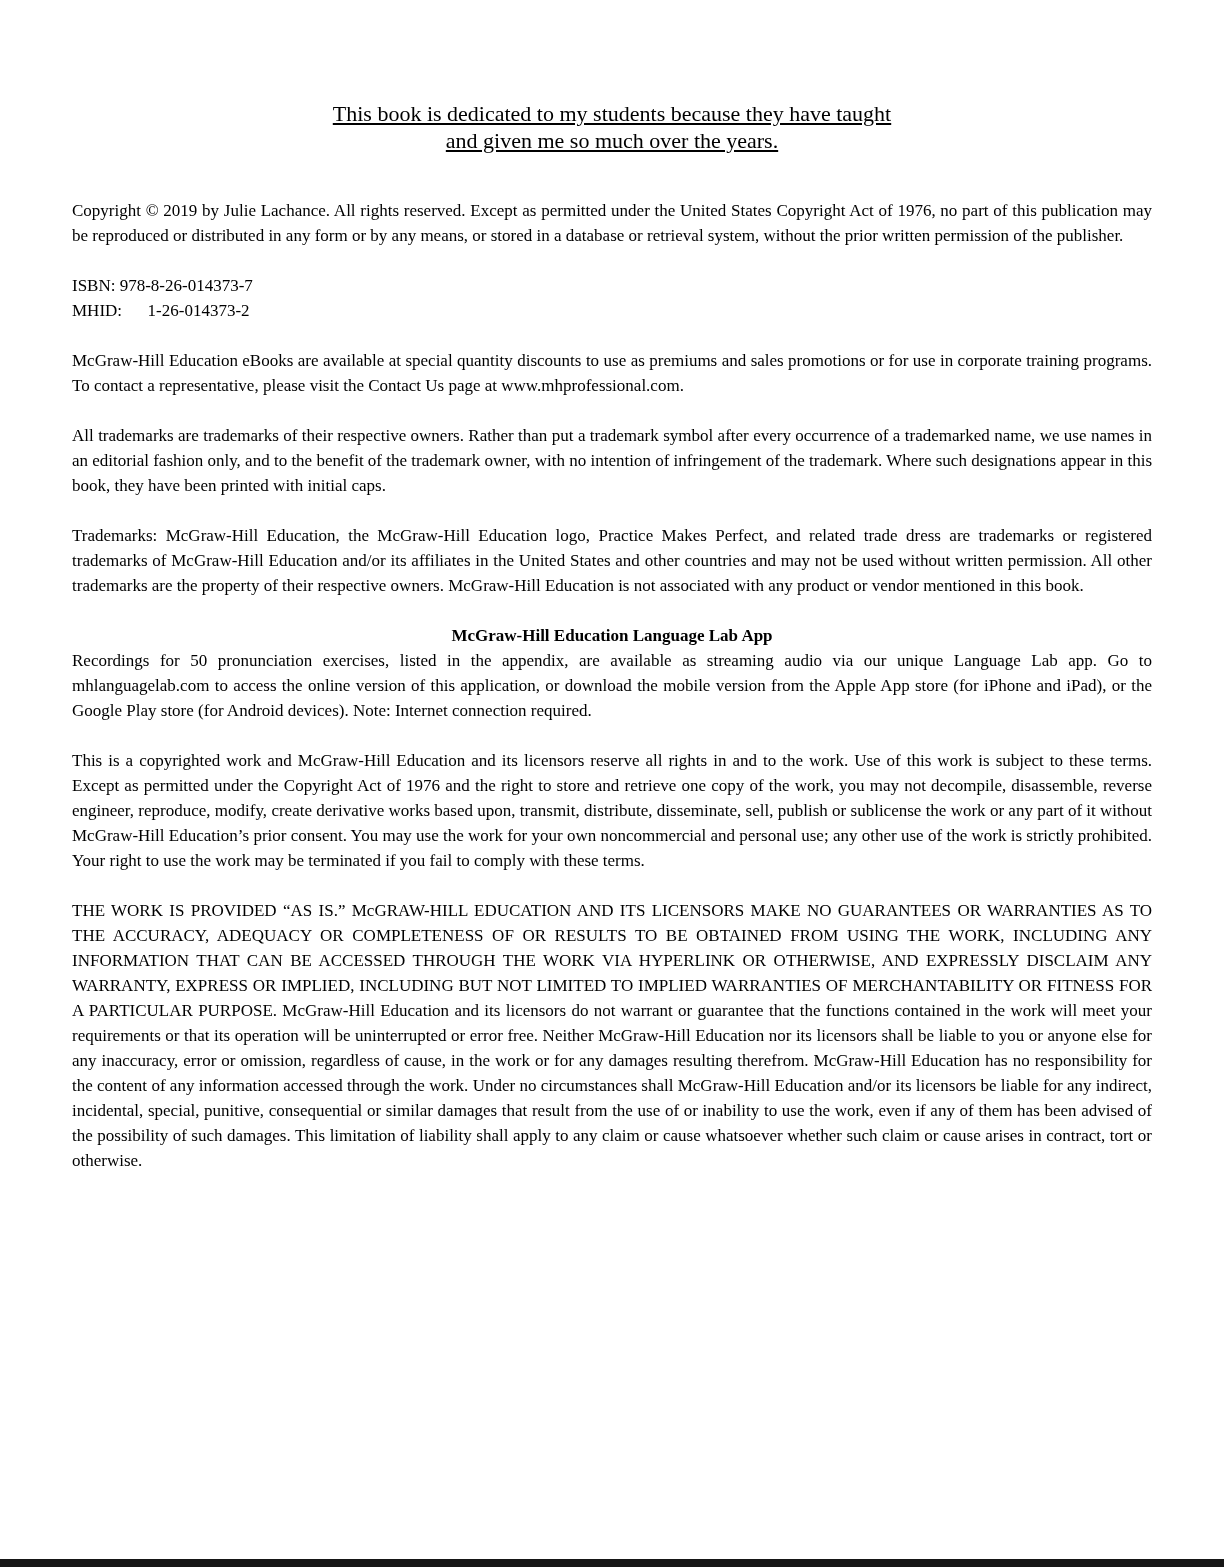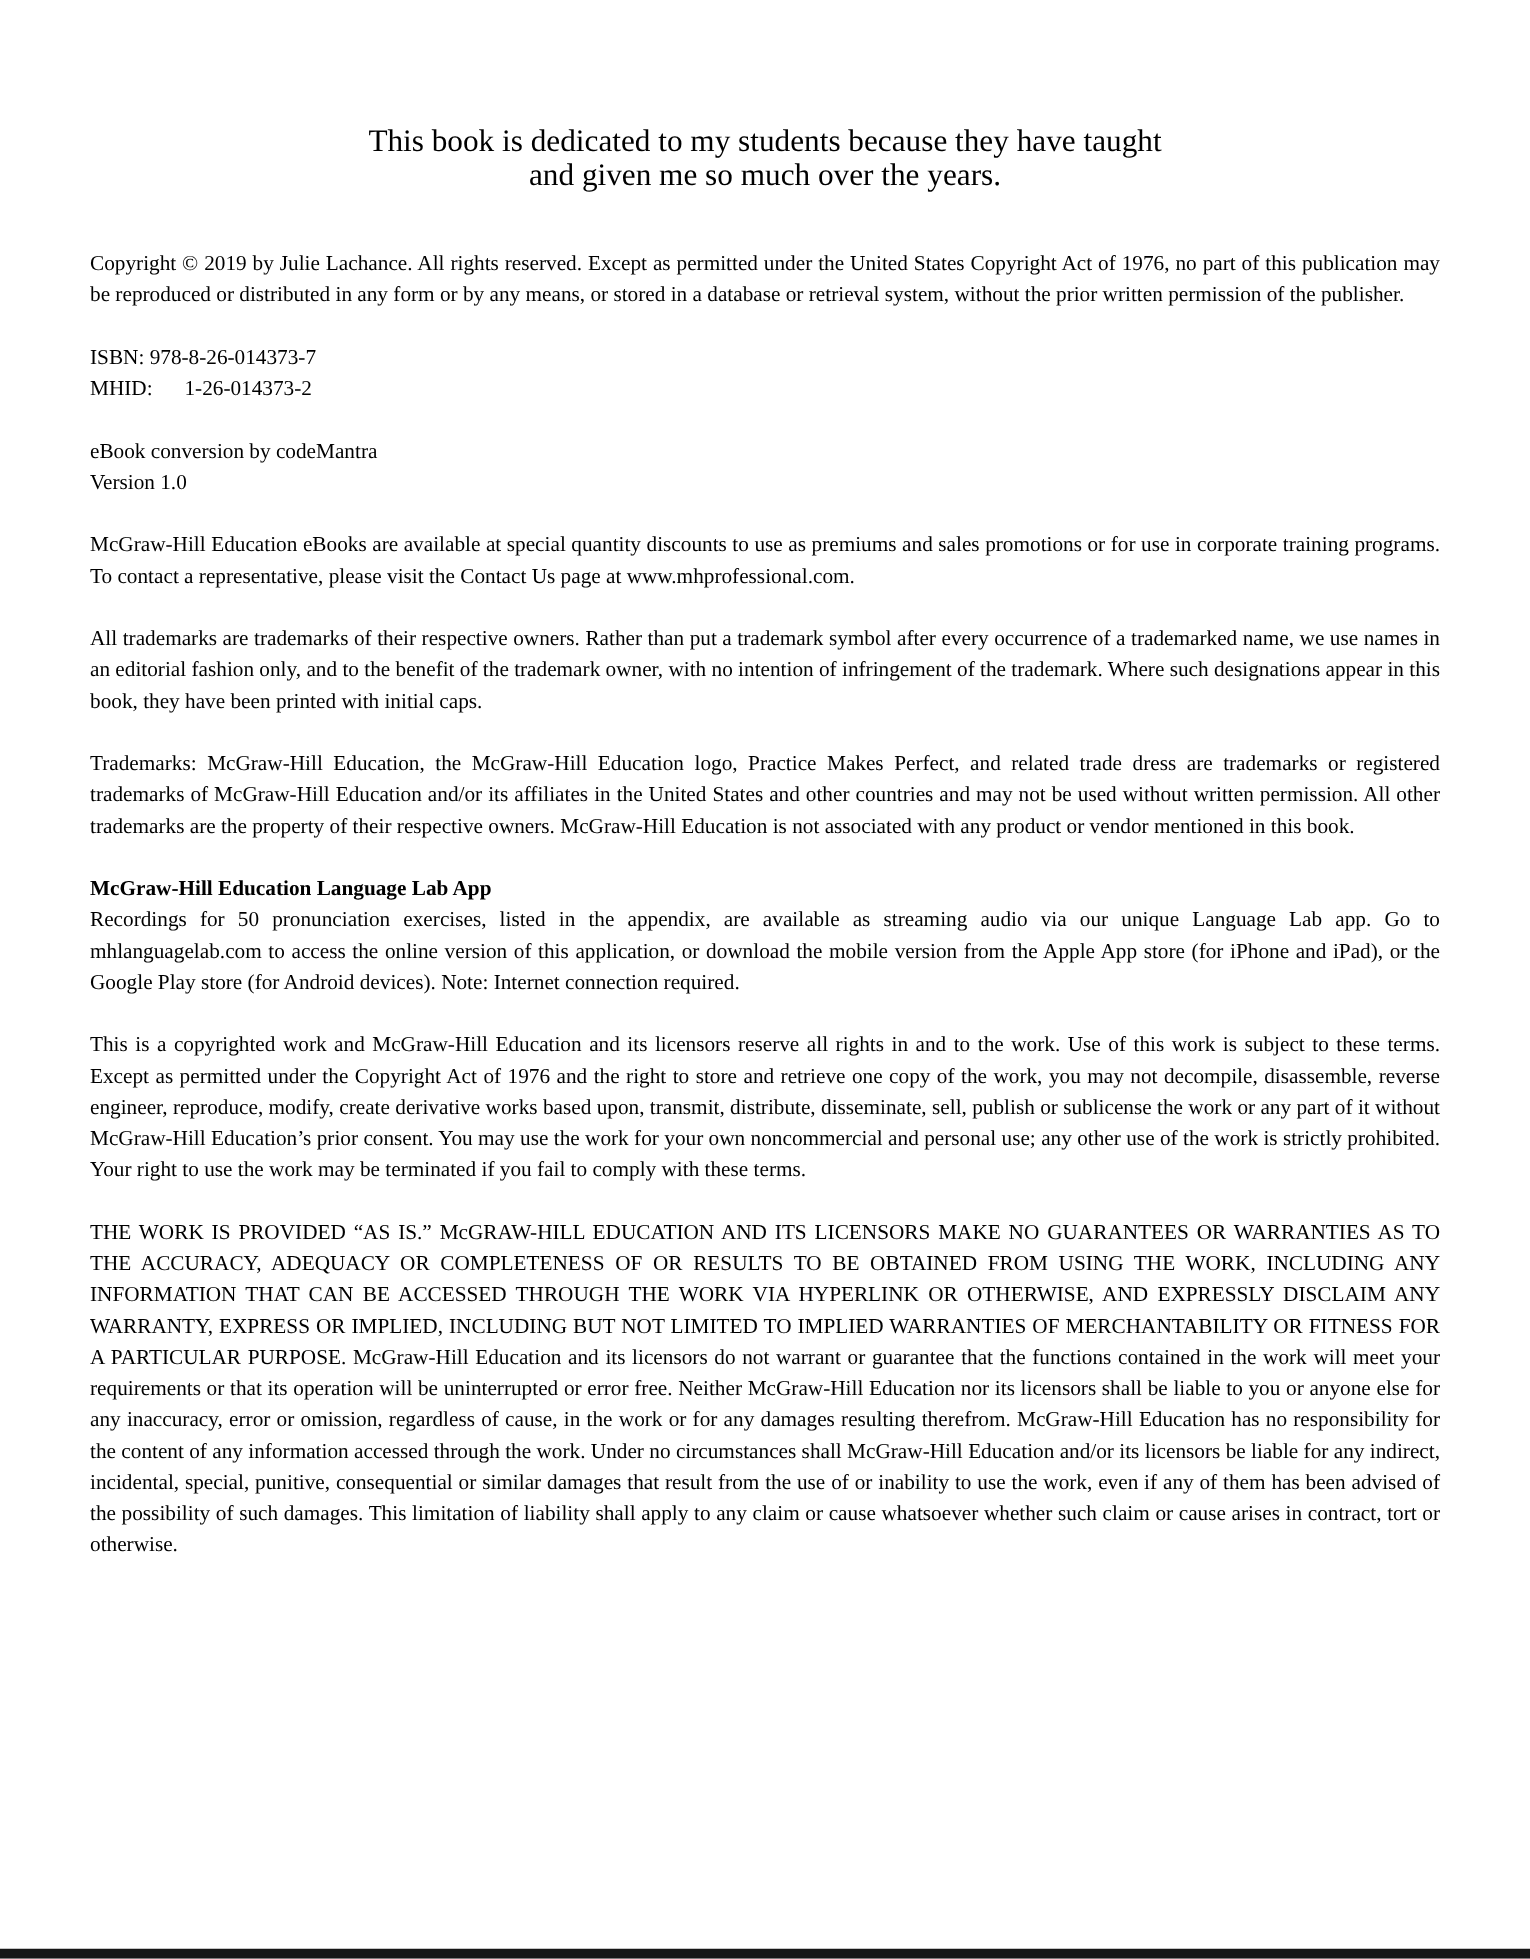--- a/index.html
+++ b/index.html
@@ -16,36 +16,37 @@
     color: #000000;
   }
   .page {
     padding: 100px 72px 0 72px;
     font-size: 17px;
     line-height: 25px;
   }
   .dedication {
     text-align: center;
     white-space: pre-line;
-    font-size: 25px;
+    font-size: 22px;
     line-height: 27px;
     margin: 0 0 44px 0;
+    text-decoration: underline;
   }
   p.para {
     margin: 0 0 25px 0;
     text-align: justify;
   }
   p.prewrap {
     white-space: pre-wrap;
     text-align: left;
   }
   p.heading-bold {
     font-weight: bold;
     margin: 0;
-    text-align: left;
+    text-align: center;
   }
   p.plain {
     text-align: left;
   }
   .bottom-bar {
     position: absolute;
     left: 0;
     bottom: 0;
     width: 100%;
     height: 8px;
@@ -59,22 +60,20 @@
 
   <div class="dedication">This book is dedicated to my students because they have taught
 and given me so much over the years.</div>
 
   <p class="para">Copyright © 2019 by Julie Lachance. All rights reserved. Except as permitted under the United States Copyright Act of 1976, no part of this publication may be reproduced or distributed in any form or by any means, or stored in a database or retrieval system, without the prior written permission of the publisher.</p>
 
   <p class="para prewrap">ISBN: 978-8-26-014373-7
 MHID:      1-26-014373-2</p>
 
 
-  <p class="para prewrap">eBook conversion by codeMantra
-Version 1.0</p>
 
   <p class="para">McGraw-Hill Education eBooks are available at special quantity discounts to use as premiums and sales promotions or for use in corporate training programs. To contact a representative, please visit the Contact Us page at www.mhprofessional.com.</p>
 
   <p class="para">All trademarks are trademarks of their respective owners. Rather than put a trademark symbol after every occurrence of a trademarked name, we use names in an editorial fashion only, and to the benefit of the trademark owner, with no intention of infringement of the trademark. Where such designations appear in this book, they have been printed with initial caps.</p>
 
   <p class="para">Trademarks: McGraw-Hill Education, the McGraw-Hill Education logo, Practice Makes Perfect, and related trade dress are trademarks or registered trademarks of McGraw-Hill Education and/or its affiliates in the United States and other countries and may not be used without written permission. All other trademarks are the property of their respective owners. McGraw-Hill Education is not associated with any product or vendor mentioned in this book.</p>
 
   <p class="heading-bold">McGraw-Hill Education Language Lab App</p>
 
   <p class="para">Recordings for 50 pronunciation exercises, listed in the appendix, are available as streaming audio via our unique Language Lab app. Go to mhlanguagelab.com to access the online version of this application, or download the mobile version from the Apple App store (for iPhone and iPad), or the Google Play store (for Android devices). Note: Internet connection required.</p>

